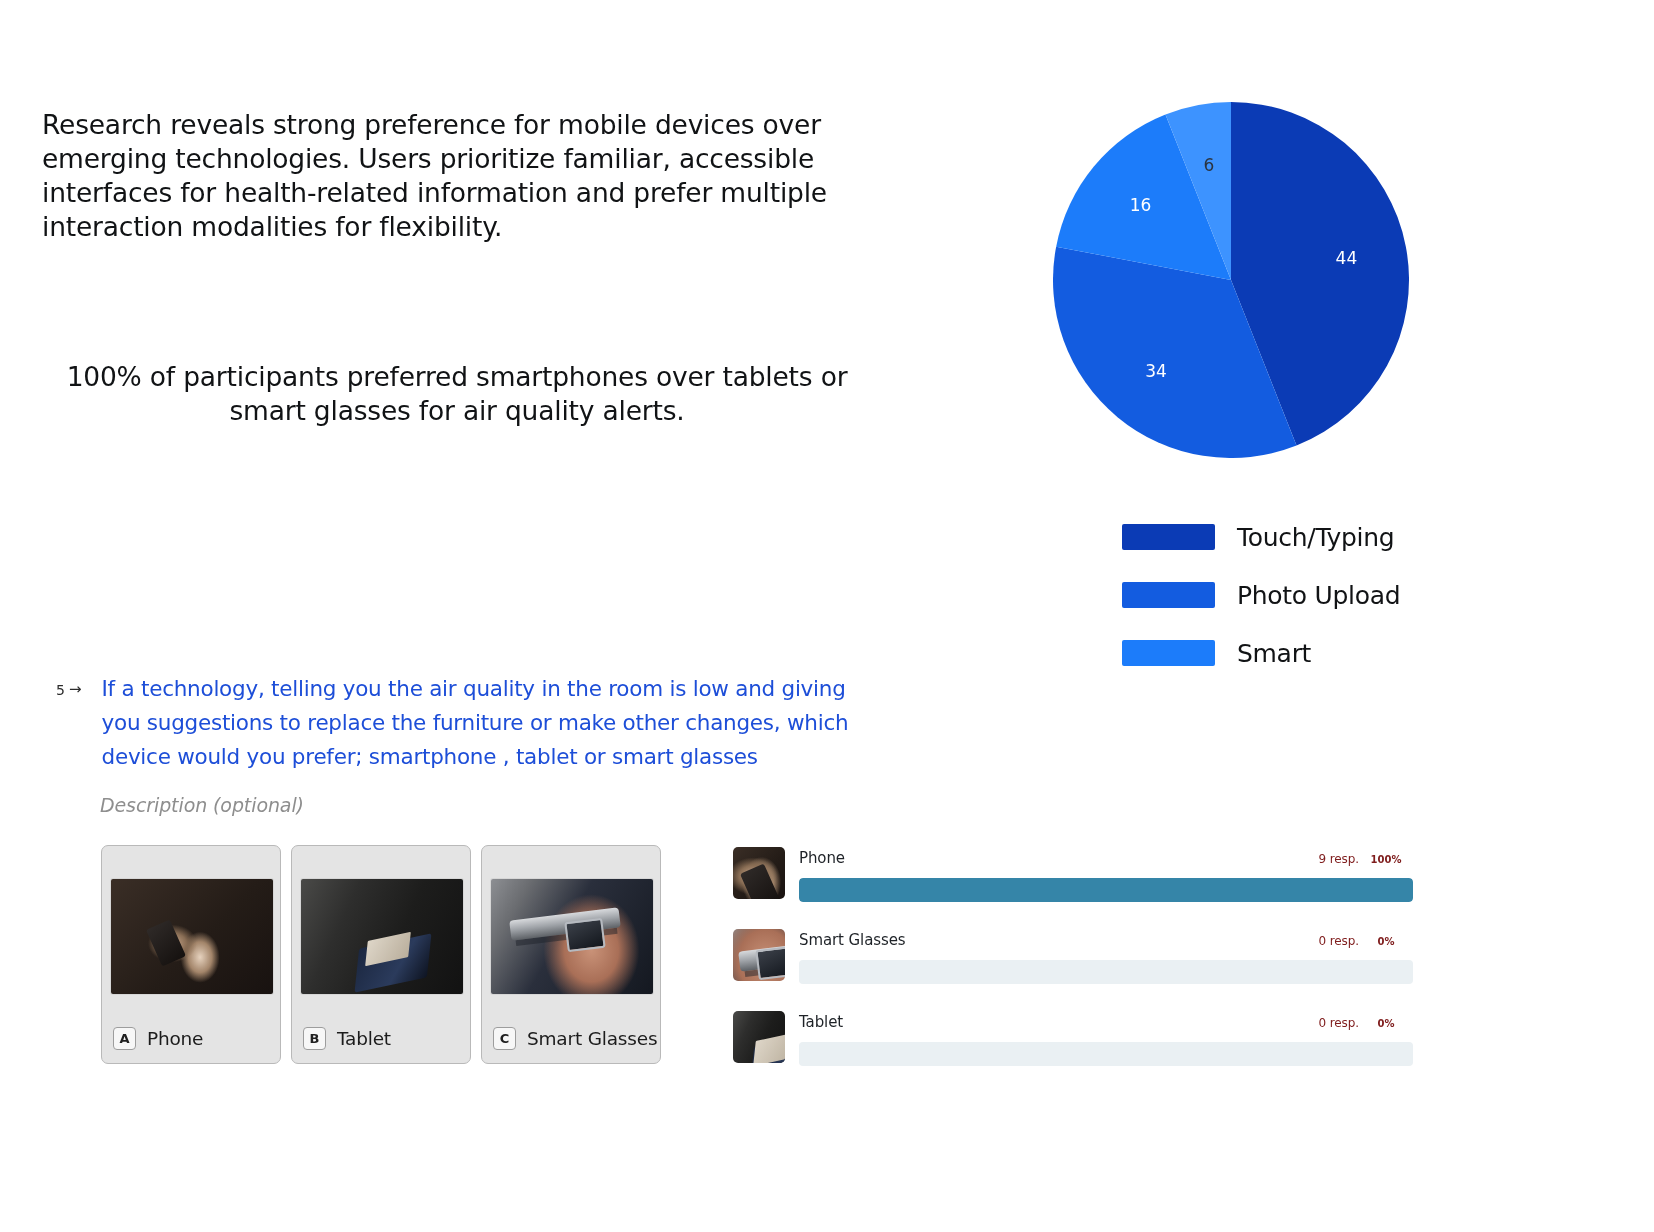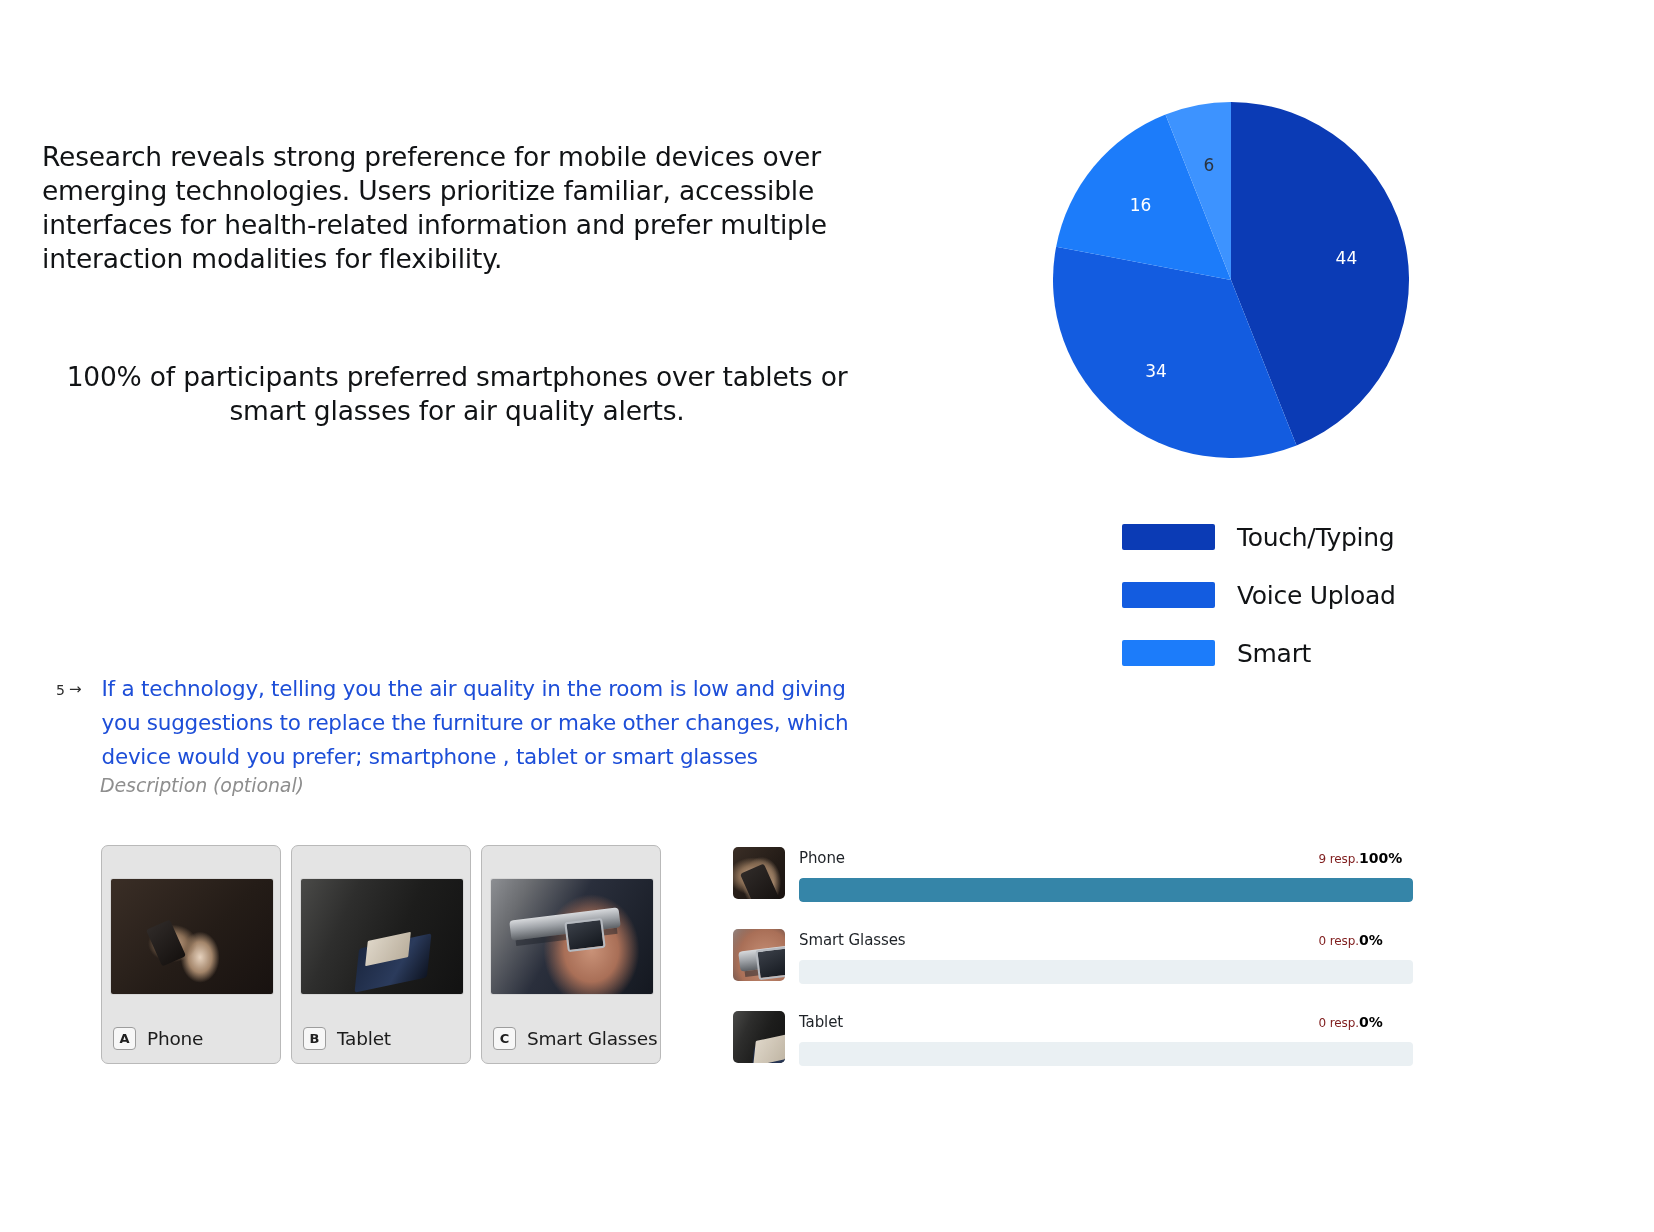--- a/index.html
+++ b/index.html
@@ -13,21 +13,20 @@
   .page { position: relative; width: 1654px; height: 1232px; background:#fff; }
 
   
   .narrative-1 {
     position: absolute;
     left: 42px; top: 108px; width: 830px;
     font-size: 26.5px;
     line-height: 34px;
     color: #111315;
     letter-spacing: -0.2px;
-    margin-top: 32px;
   }
   .narrative-2 {
     position: absolute;
     left: 42px; top: 360px; width: 830px;
     font-size: 26.5px;
     line-height: 34px;
     color: #111315;
     letter-spacing: -0.2px;
     text-align: center;
   }
@@ -93,21 +92,21 @@
     flex: 0 0 auto;
   }
   .q-text {
     margin-left: 20px;
     font-size: 21.5px;
     line-height: 34px;
     color: #1d4ed8;
     letter-spacing: -0.25px;
   }
   .q-desc {
-    margin-top: 0;
+    margin-top: 20px;
     margin-left: 44px;
     font-size: 19px;
     font-style: italic;
     color: #8e8e8e;
     letter-spacing: -0.1px;
   }
 
   
   .cards {
     position: absolute;
@@ -256,25 +255,25 @@
   .result-meta {
     display: flex;
     align-items: baseline;
   }
   .result-resp {
     font-size: 12px;
     color: #7f1d1d;
     letter-spacing: -0.1px;
   }
   .result-pct {
-    font-size: 14px;
+    font-size: 10px;
     font-weight: bold;
-    color: #000000;
+    color: #7f1d1d;
     width: 54px;
-    text-align: left;
+    text-align: center;
   }
   .result-track {
     margin-top: 11px;
     height: 24px;
     background: #eaf0f3;
     border-radius: 4px;
     overflow: hidden;
   }
   .result-fill {
     height: 100%;
@@ -307,21 +306,21 @@
     </svg>
   </div>
 
   <div class="legend">
     <div class="legend-row">
       <span class="legend-swatch" id="sw0" style="background: rgb(11, 59, 181);"></span>
       <span class="legend-text">Touch/Typing</span>
     </div>
     <div class="legend-row">
       <span class="legend-swatch" id="sw1" style="background: rgb(19, 92, 224);"></span>
-      <span class="legend-text">Voice Upload</span>
+      <span class="legend-text">Photo Upload</span>
     </div>
     <div class="legend-row">
       <span class="legend-swatch" id="sw2" style="background: rgb(28, 124, 250);"></span>
       <span class="legend-text">Smart</span>
     </div>
   </div>
 
   <div class="question-block">
     <div class="q-head">
       <span class="q-num">5</span>

